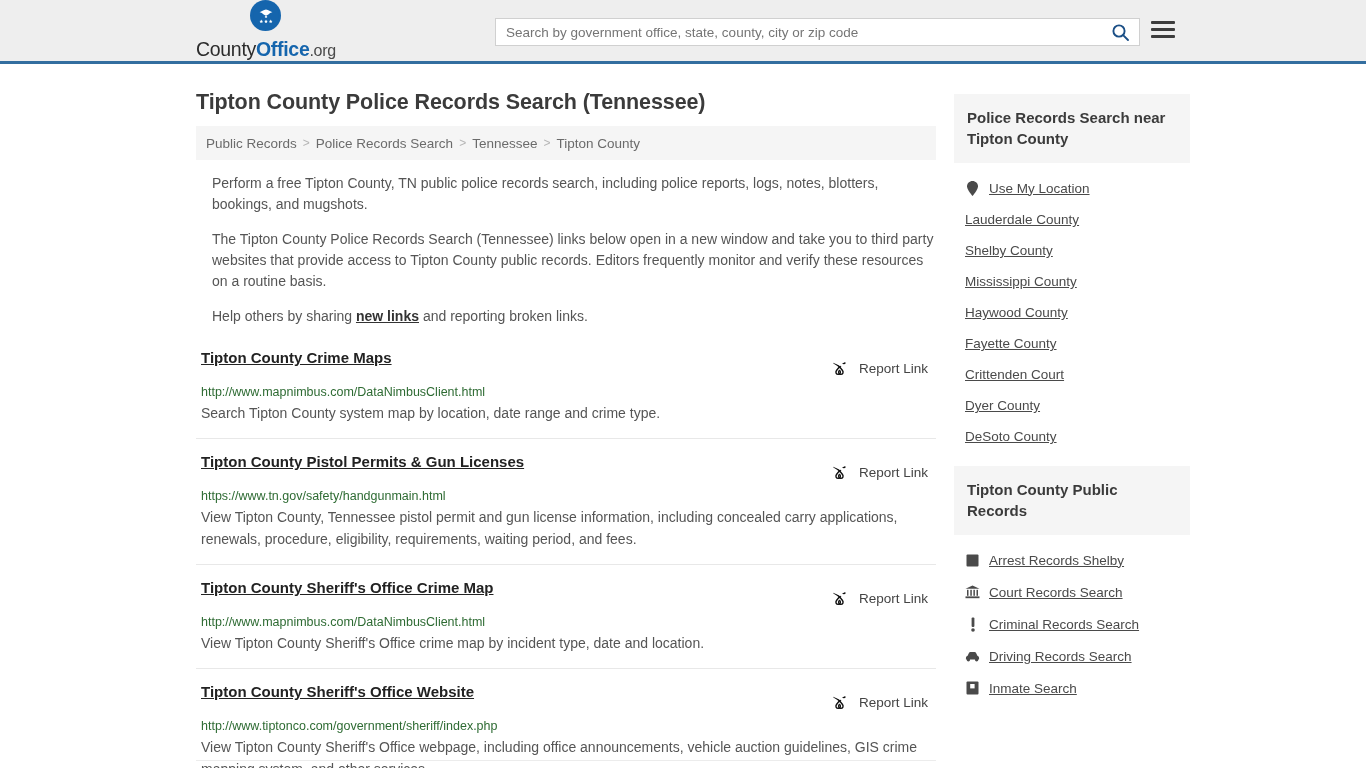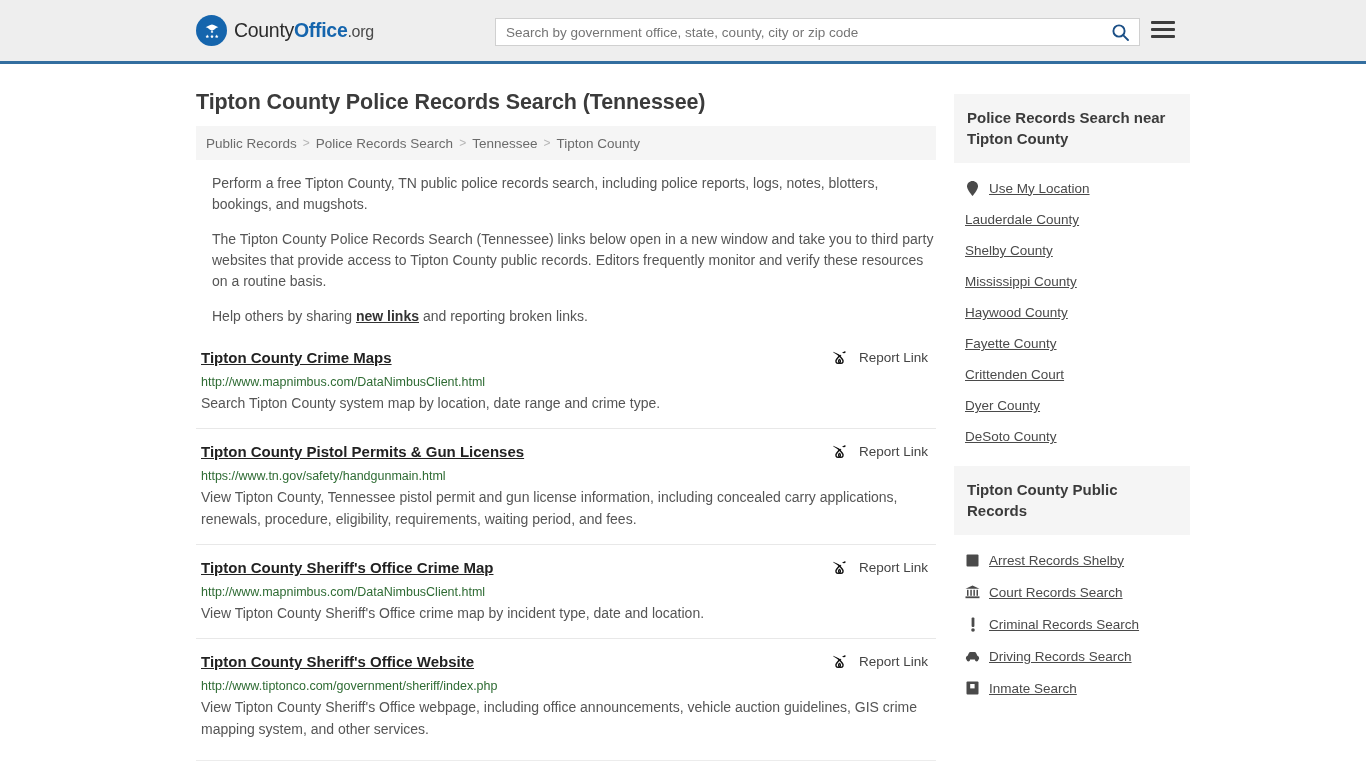--- a/index.html
+++ b/index.html
@@ -19,20 +19,21 @@
     display: flex;
     align-items: center;
     position: relative;
   }
   .brand {
     display: flex;
     align-items: center;
     margin-left: 196px;
     gap: 7px;
     cursor: pointer;
+    flex-direction: column;
   }
   .brand-mark {
     width: 31px; height: 31px;
     border-radius: 50%;
     background: #1565ad;
     position: relative;
     flex: none;
     display: flex;
     align-items: center;
     justify-content: center;
@@ -164,21 +165,21 @@
     padding-left: 5px;
   }
   .report-link {
     display: flex;
     align-items: center;
     gap: 11px;
     font-size: 13.5px;
     color: #444;
     cursor: pointer;
     white-space: nowrap;
-    margin-top: 1px;
+    margin-top: 12px;
     padding-right: 8px;
   }
   .listing-url {
     font-size: 12.5px;
     color: #2e6b33;
     margin-top: 8px;
     padding-left: 5px;
     word-break: break-all;
   }
   .listing-desc {

